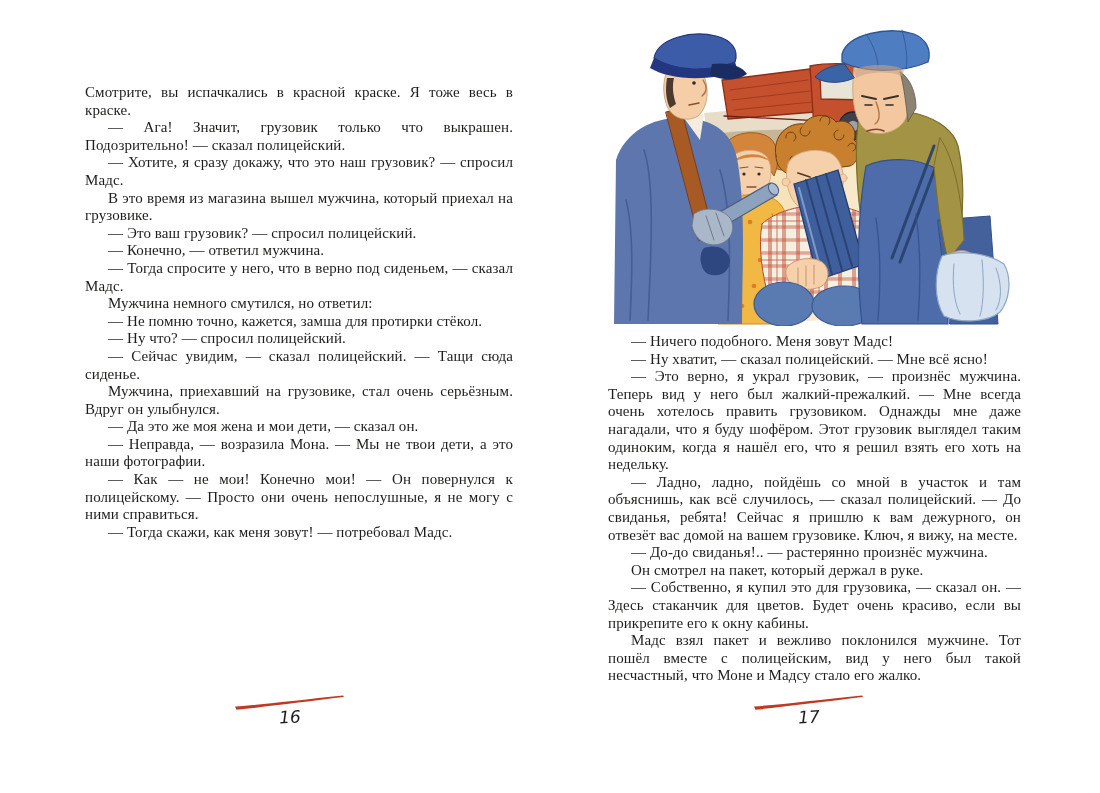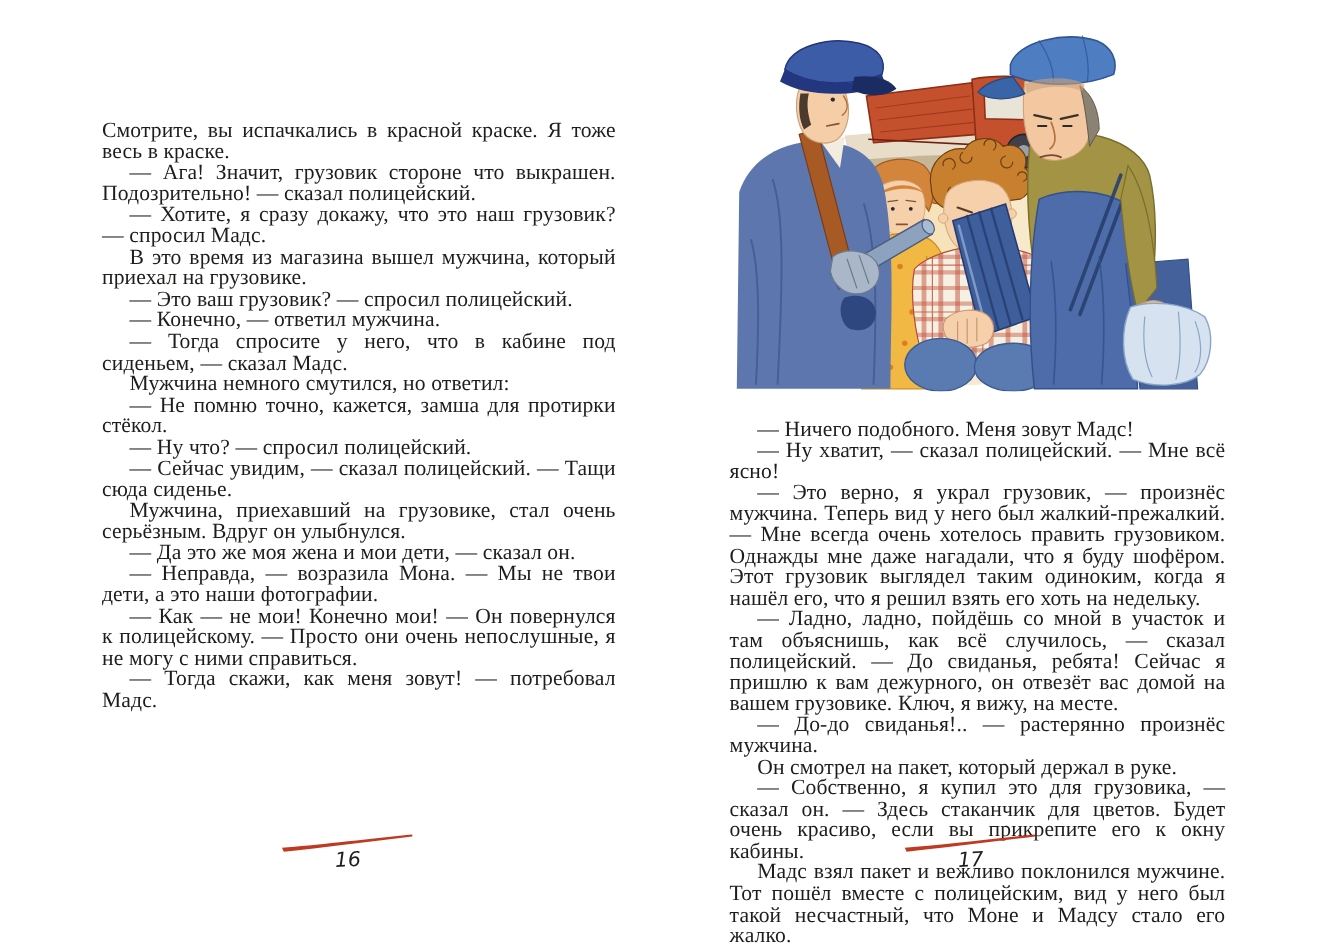--- a/index.html
+++ b/index.html
@@ -3,21 +3,21 @@
 <meta charset="utf-8">
 <style>
   html,body { margin:0; padding:0; }
   body {
     width:1100px; height:793px; position:relative; overflow:hidden;
     background:#ffffff; color:#1d1d1b;
     font-family:"Liberation Serif","DejaVu Serif",serif;
   }
   .text-col {
     position:absolute; text-align:justify;
-    font-size:18px; line-height:17.6px; letter-spacing:.1px;margin-top:16px;
+    font-size:15px; line-height:17.6px; letter-spacing:.1px;
   }
   .text-col p { margin:0; text-indent:23px; }
   .text-col p.cont { text-indent:0; }
   #left-text  { left:85px;  top:84px;  width:428px; }
   #right-text { left:608px; top:333px; width:413px; }
   .illustration { position:absolute; left:604px; top:18px; width:446px; height:308px; margin:0; }
   .page-footer { position:absolute; width:116px; text-align:center; }
   #left-footer  { left:232px; top:694px; }
   #right-footer { left:751px; top:694px; }
   .brush { display:block; margin:0 auto -3px auto; }
@@ -164,26 +164,26 @@
         <path d="M346,236 C356,230 368,232 372,242 C374,252 368,260 358,260 C350,260 344,250 346,236 Z" fill="#f3c8a1" stroke="#c89870" stroke-width="1"></path>
         <path d="M338,238 C330,256 330,282 340,298 C358,306 384,304 396,294 C406,282 408,260 400,246 C382,234 354,232 338,238 Z" fill="#d6e2ef" stroke="#8aa6c6" stroke-width="1.2"></path>
         <path d="M350,246 C348,266 350,284 356,296 M378,242 C380,262 380,284 376,298 M392,250 C398,266 398,282 392,292" stroke="#8aa6c6" stroke-width="1" fill="none"></path>
       </g>
     </svg>
   </figure>
 
   <section class="page">
     <div class="text-col" id="left-text">
       <p class="cont">Смотрите, вы испачкались в красной краске. Я тоже весь в краске.</p>
-      <p>— Ага! Значит, грузовик стороне что выкрашен. Подозрительно! — сказал полицейский.</p>
+      <p>— Ага! Значит, грузовик только что выкрашен. Подозрительно! — сказал полицейский.</p>
       <p>— Хотите, я сразу докажу, что это наш грузовик? — спросил Мадс.</p>
       <p>В это время из магазина вышел мужчина, который приехал на грузовике.</p>
       <p>— Это ваш грузовик? — спросил полицейский.</p>
       <p>— Конечно, — ответил мужчина.</p>
-      <p>— Тогда спросите у него, что в кабине под сиденьем, — сказал Мадс.</p>
+      <p>— Тогда спросите у него, что в верно под сиденьем, — сказал Мадс.</p>
       <p>Мужчина немного смутился, но ответил:</p>
       <p>— Не помню точно, кажется, замша для протирки стёкол.</p>
       <p>— Ну что? — спросил полицейский.</p>
       <p>— Сейчас увидим, — сказал полицейский. — Тащи сюда сиденье.</p>
       <p>Мужчина, приехавший на грузовике, стал очень серьёзным. Вдруг он улыбнулся.</p>
       <p>— Да это же моя жена и мои дети, — сказал он.</p>
       <p>— Неправда, — возразила Мона. — Мы не твои дети, а это наши фотографии.</p>
       <p>— Как — не мои! Конечно мои! — Он повернулся к полицейскому. — Просто они очень непослушные, я не могу с ними справиться.</p>
       <p>— Тогда скажи, как меня зовут! — потребовал Мадс.</p>
     </div>

